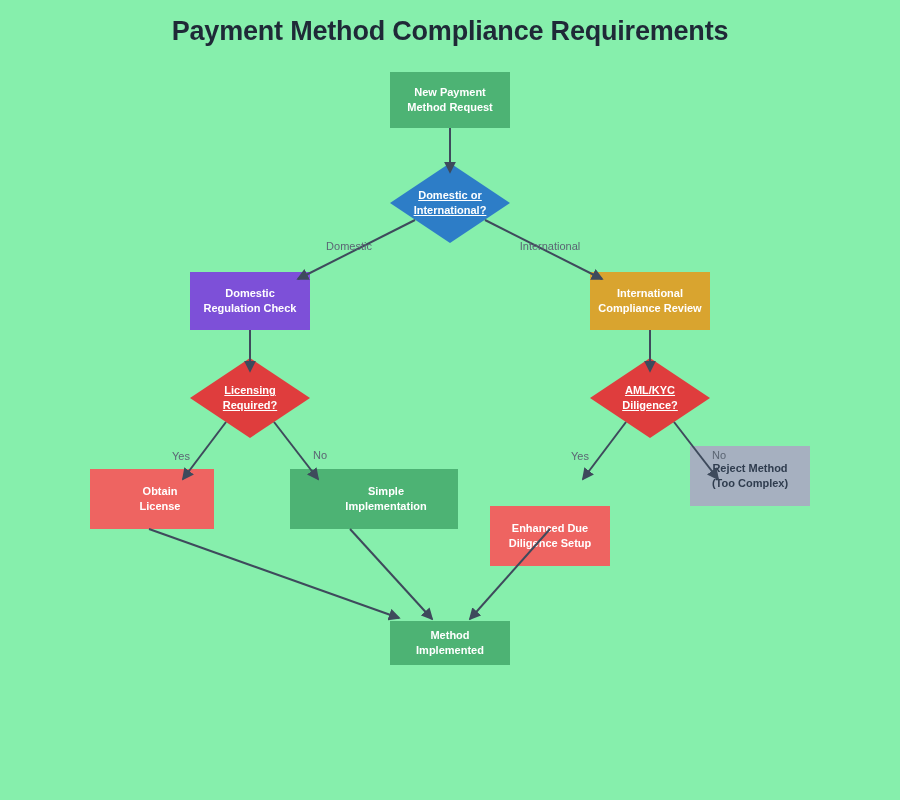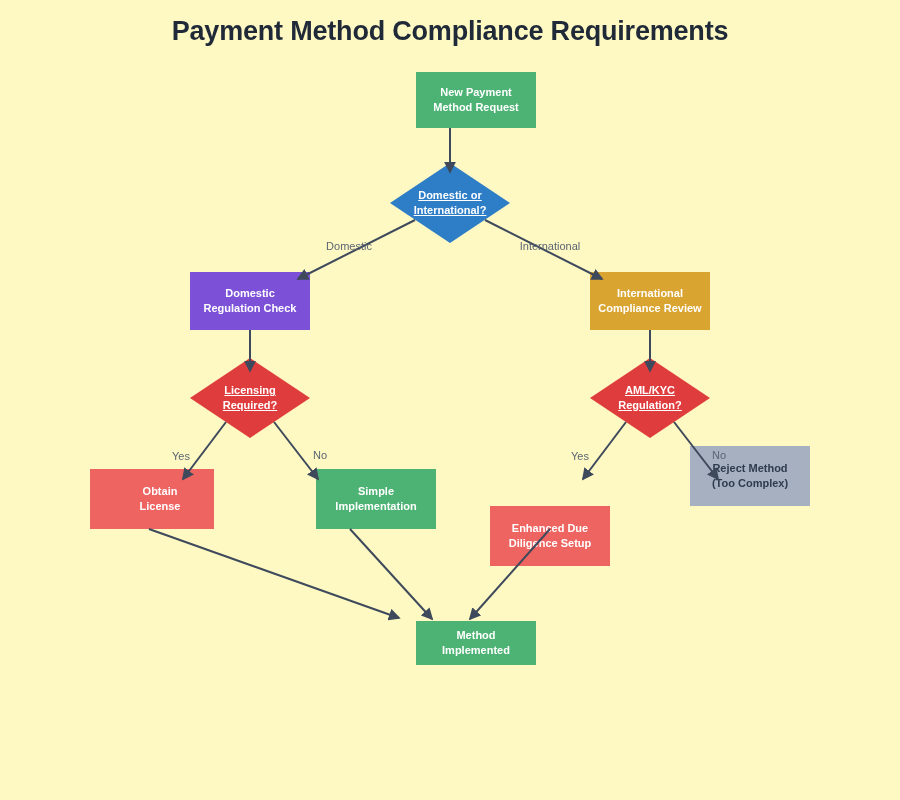--- a/index.html
+++ b/index.html
@@ -1,38 +1,38 @@
 <!DOCTYPE html>
 <html><head>
 <meta charset="utf-8">
 <style>
   html, body { margin:0; padding:0; background:#ffffff; }
   .canvas {
     position:relative;
     width:900px; height:800px;
-    background:#fef9c3;
+    background:#86efac;
     font-family:"Liberation Sans", sans-serif;
     overflow:hidden;
   }
   .title {
     position:absolute; left:0; top:16px; width:100%;
     text-align:center;
     font-size:27px; font-weight:bold; color:#1f2937;
     letter-spacing:-0.2px;
   }
   .node {
     position:absolute;
     display:flex; align-items:center; justify-content:center;
     text-align:center;
     font-size:11px; font-weight:bold; line-height:1.32;
     color:#ffffff;
     white-space:pre-line;
   }
   .diamond { clip-path: polygon(50% 0, 100% 50%, 50% 100%, 0 50%); text-decoration: underline; }
-  .c-green  { background:#4db374;margin-left:26px; }
+  .c-green  { background:#4db374; }
   .c-blue   { background:#2d7dc7; }
   .c-purple { background:#7d50d8; }
   .c-amber  { background:#d9a42f; }
   .c-red    { background:#df3d3d; }
   .c-salmon { background:#ee6461; }
   .c-gray   { background:#a6b0c0; color:#2f3c4e; }
   svg.edges { position:absolute; left:0; top:0; pointer-events:none; }
   svg.edges line { stroke:#3e4a5c; stroke-width:2; }
   .edge-label {
     position:absolute; transform:translate(-50%,-50%);
@@ -55,26 +55,26 @@
   <div class="node c-purple" style="left:190px; top:272px; width:120px; height:58px;">Domestic
 Regulation Check</div>
 
   <div class="node c-amber" style="left:590px; top:272px; width:120px; height:58px;">International
 Compliance Review</div>
 
   <div class="node diamond c-red" style="left:190px; top:358px; width:120px; height:80px;">Licensing
 Required?</div>
 
   <div class="node diamond c-red" style="left:590px; top:358px; width:120px; height:80px;">AML/KYC
-Regulation?</div>
+Diligence?</div>
 
   <div class="node c-salmon" style="left:90px; top:469px; width:108px; height:60px;padding-left:16px;">Obtain
 License</div>
 
-  <div class="node c-green" style="left:290px; top:469px; width:120px; height:60px;">Simple
+  <div class="node c-green" style="left:290px; top:469px; width:144px; height:60px;padding-left:24px;">Simple
 Implementation</div>
 
   <div class="node c-salmon" style="left:490px; top:469px; width:120px; height:60px;margin-top:37px;">Enhanced Due
 Diligence Setup</div>
 
   <div class="node c-gray" style="left:690px; top:446px; width:120px; height:60px;">Reject Method
 (Too Complex)</div>
 
   <div class="node c-green" style="left:390px; top:621px; width:120px; height:44px;">Method
 Implemented</div>

